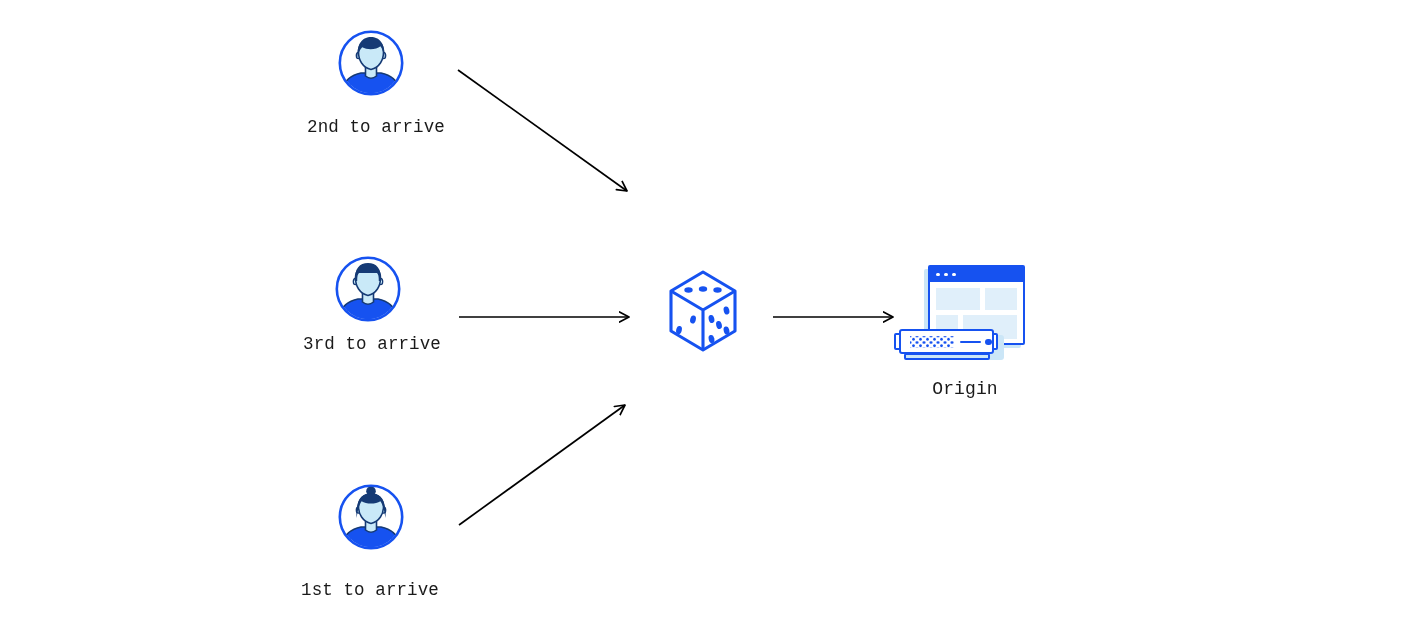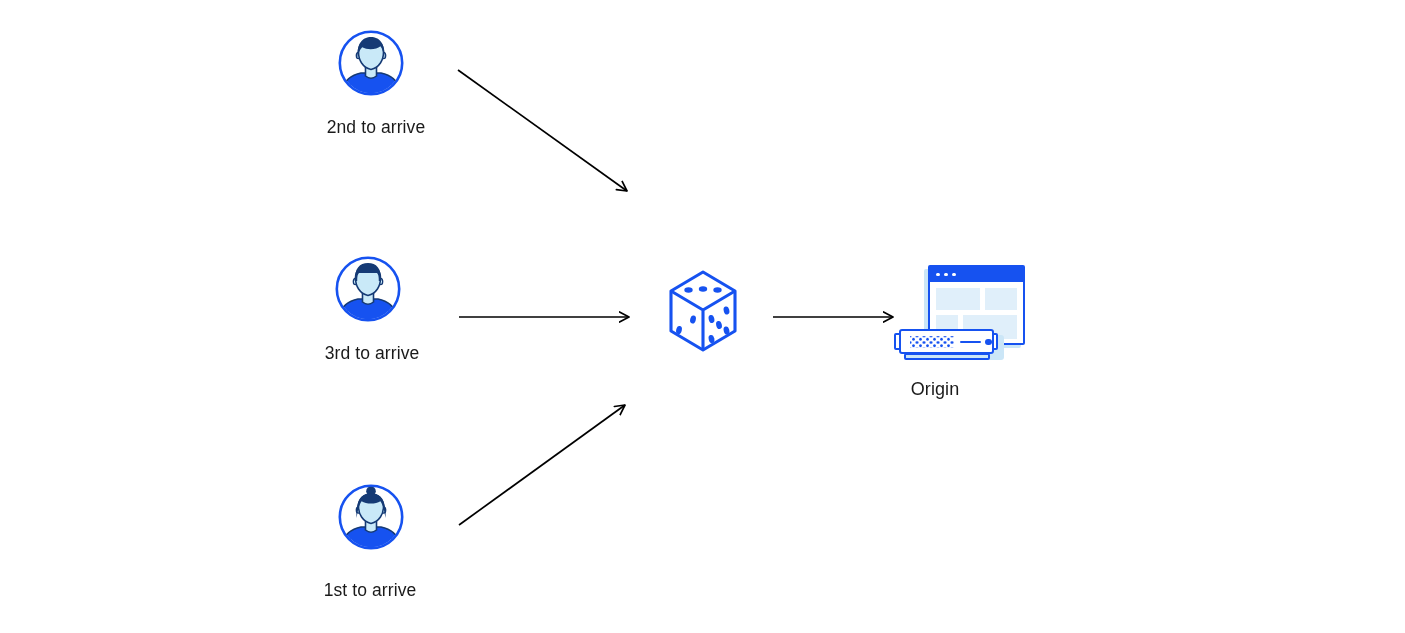--- a/index.html
+++ b/index.html
@@ -3,21 +3,21 @@
 <meta charset="utf-8">
 <style>
   html,body{margin:0;padding:0;background:#fff;}
   #canvas{
     position:relative;
     width:1405px;height:633px;
     background:var(--bg,#ffffff);
     font-family:"Liberation Sans","DejaVu Sans",sans-serif;
     overflow:hidden;
   }
-  .abs{position:absolute;}
+  .abs{position:absolute;font-family:Liberation Mono, monospace;}
   .node-label{
     color:var(--ink,#1a1a1a);
     font-size:17.5px;
     text-align:center;
     letter-spacing:.1px;
     white-space:nowrap;
   }
   #arrow-layer{position:absolute;left:0;top:0;pointer-events:none;}
   
   .win-shadow{background:var(--shadow,#cbe6f7);border-radius:2px;}
@@ -106,21 +106,21 @@
       <g clip-path="url(#clipB)">
         <path d="M1,67 C4,51 13,45 23,43 L43,43 C53,45 62,51 65,67 Z" fill="#1652f0" stroke="#153a75" stroke-width="1.6"></path>
         <path d="M27.5,33 L27.5,46 Q33,50.5 38.5,46 L38.5,33 Z" fill="#c9e9f8" stroke="#153a75" stroke-width="1.6"></path>
         <ellipse cx="20.5" cy="25.5" rx="2.2" ry="3.2" fill="#c9e9f8" stroke="#153a75" stroke-width="1.3"></ellipse>
         <ellipse cx="45.5" cy="25.5" rx="2.2" ry="3.2" fill="#c9e9f8" stroke="#153a75" stroke-width="1.3"></ellipse>
         <path d="M33,9.5 C40.5,9.5 45.5,14.5 45.5,22 C45.5,30 41.5,37.5 33,39.5 C24.5,37.5 20.5,30 20.5,22 C20.5,14.5 25.5,9.5 33,9.5 Z" fill="#c9e9f8" stroke="#153a75" stroke-width="1.6"></path>
         <path d="M19.8,25 C19.8,12 24.5,7 33,7 C41.5,7 46.2,12 46.2,25 L43.8,25 C43.8,20.5 43.4,18.3 42,17 L24,17 C22.6,18.3 22.2,20.5 22.2,25 Z" fill="#153a75"></path>
       </g>
     </svg>
   </div>
-  <div class="abs node-label" style="left:292px;top:343px;width:160px;">3rd to arrive</div>
+  <div class="abs node-label" style="left:292px;top:334px;width:160px;">3rd to arrive</div>
 
   <div class="abs" style="left:338px;top:484px;width:66px;height:66px;">
     <svg viewBox="0 0 66 66" width="66" height="66">
       <defs>
           <clipPath id="clipC">
             <circle cx="33" cy="33" r="30.2"></circle>
           </clipPath>
         </defs>
       <circle cx="33" cy="33" r="31.2" fill="#fff" stroke="#1652f0" stroke-width="2.6"></circle>
       <g clip-path="url(#clipC)">
@@ -180,16 +180,16 @@
     <div class="abs srv-shadow" style="left:906px;top:335px;width:98px;height:25px;"></div>
     <div class="abs srv-ear" style="left:894px;top:333px;width:8px;height:17px;"></div>
     <div class="abs srv-ear" style="left:990px;top:333px;width:8px;height:17px;"></div>
     <div class="abs server-body" style="left:899px;top:329px;width:95px;height:25px;">
       <div class="abs srv-dots" style="left:9px;top:5px;width:44px;height:12px;"></div>
       <div class="abs srv-line" style="left:59px;top:9.5px;width:21px;height:2.4px;"></div>
       <div class="abs srv-dot" style="left:84px;top:7.5px;width:6.5px;height:6.5px;"></div>
     </div>
     <div class="abs srv-base" style="left:904px;top:353px;width:86px;height:7px;"></div>
 
-    <div class="abs node-label" style="left:855px;top:379px;width:160px;font-size:18px;">Origin</div>
+    <div class="abs node-label" style="left:885px;top:379px;width:160px;font-size:18px;">Origin</div>
   </div>
 
 </div>
 
 </body></html>

